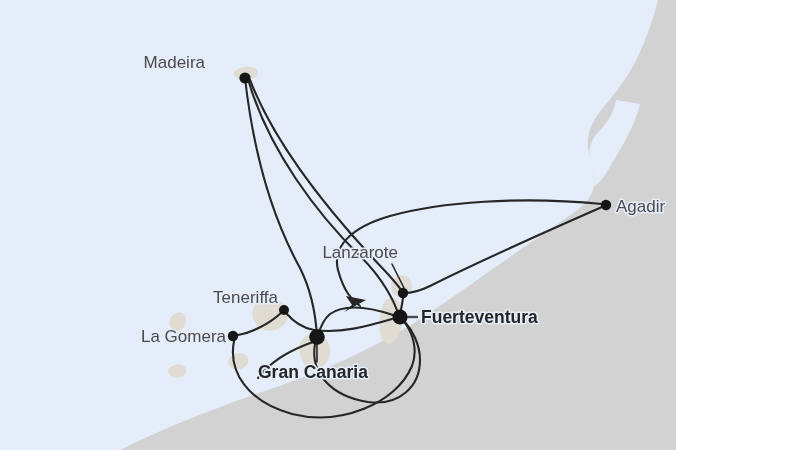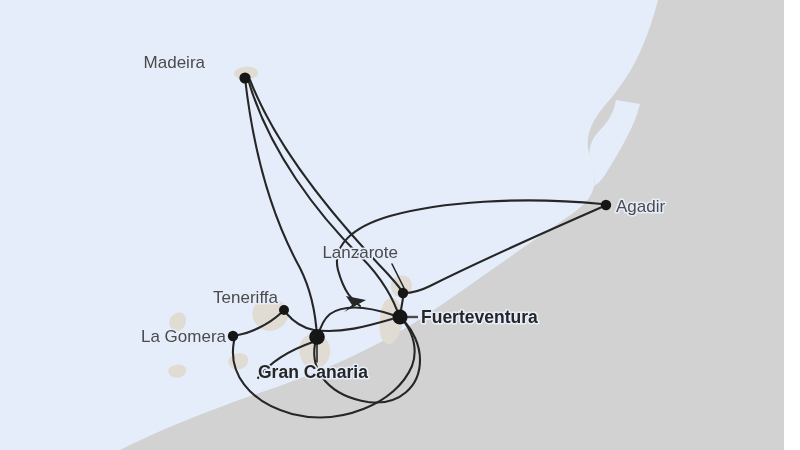--- a/index.html
+++ b/index.html
@@ -2,21 +2,21 @@
 <html><head>
 <meta charset="utf-8">
 <style>
   html, body {
     margin: 0;
     padding: 0;
     background: #ffffff;
   }
   #map-root {
     position: relative;
-    width: 784px;
+    width: 676px;
     height: 450px;
     overflow: hidden;
     font-family: "Liberation Sans", sans-serif;
     background: #e6edfa;
   }
   #map-svg {
     position: absolute;
     top: 0;
     left: 0;
     width: 800px;

